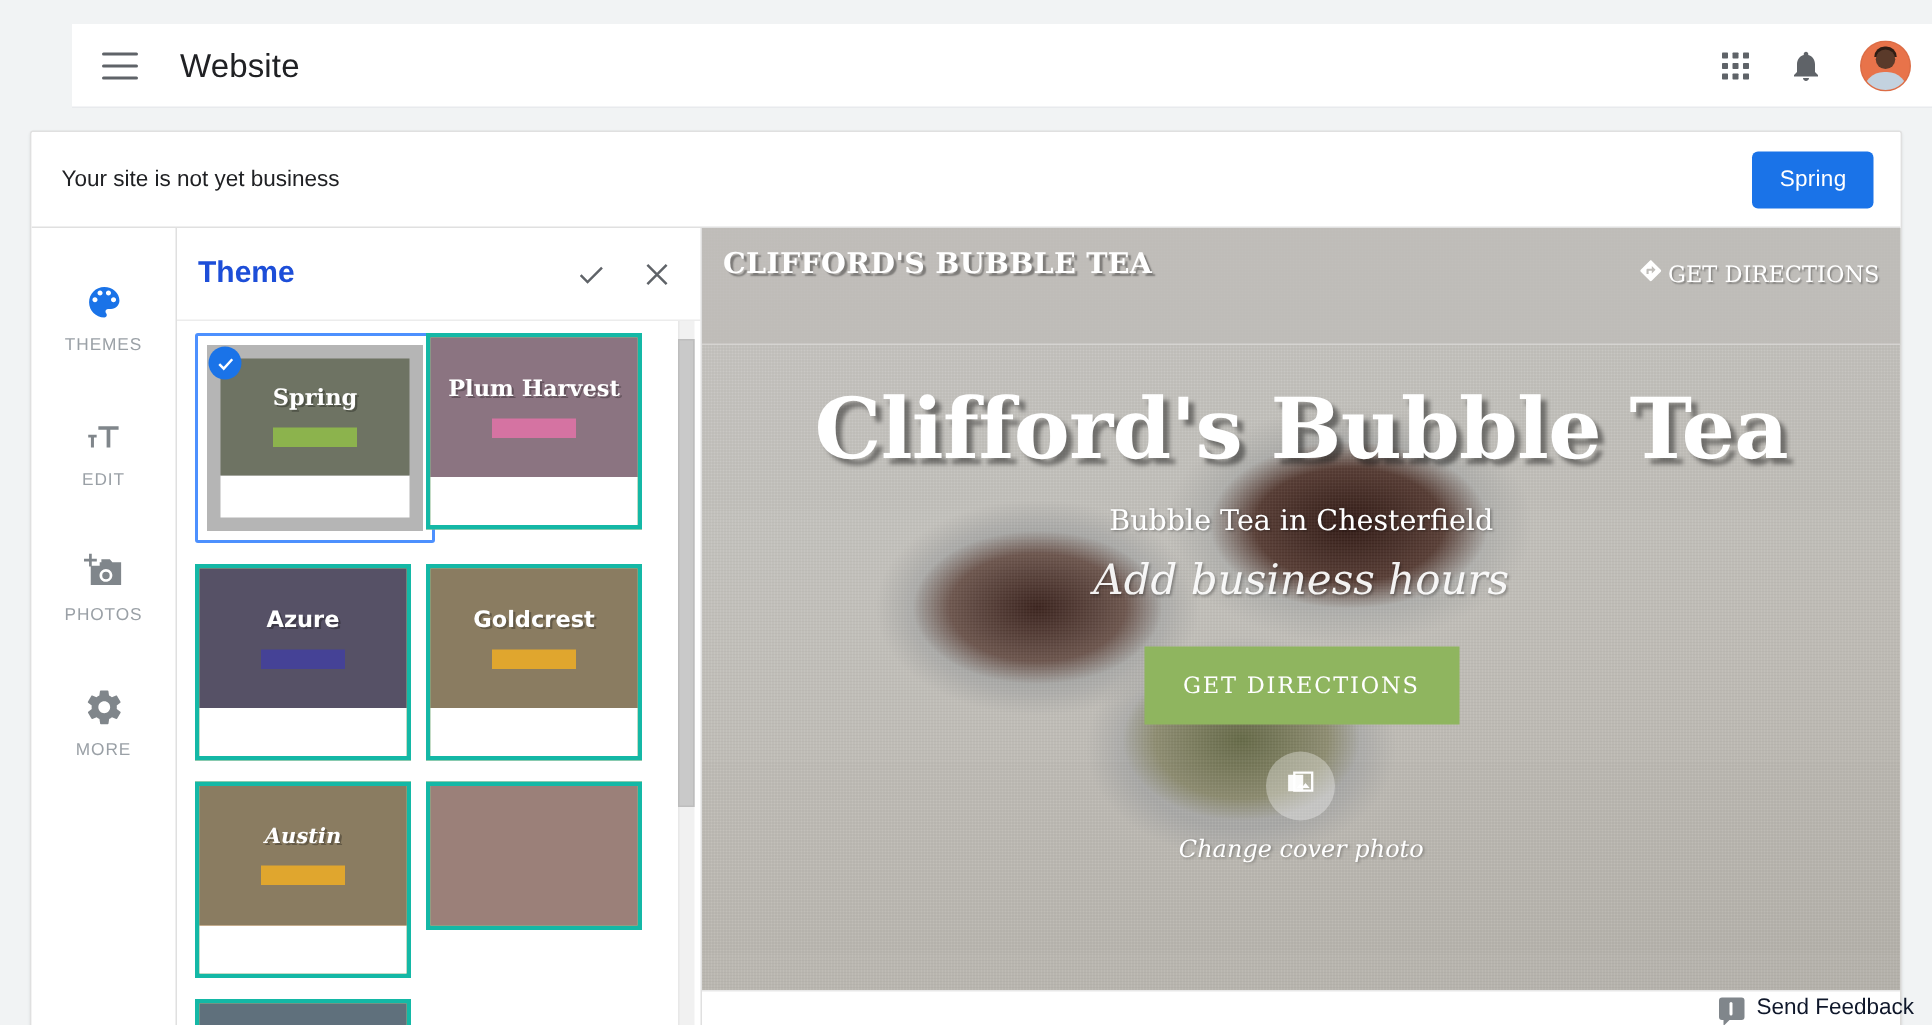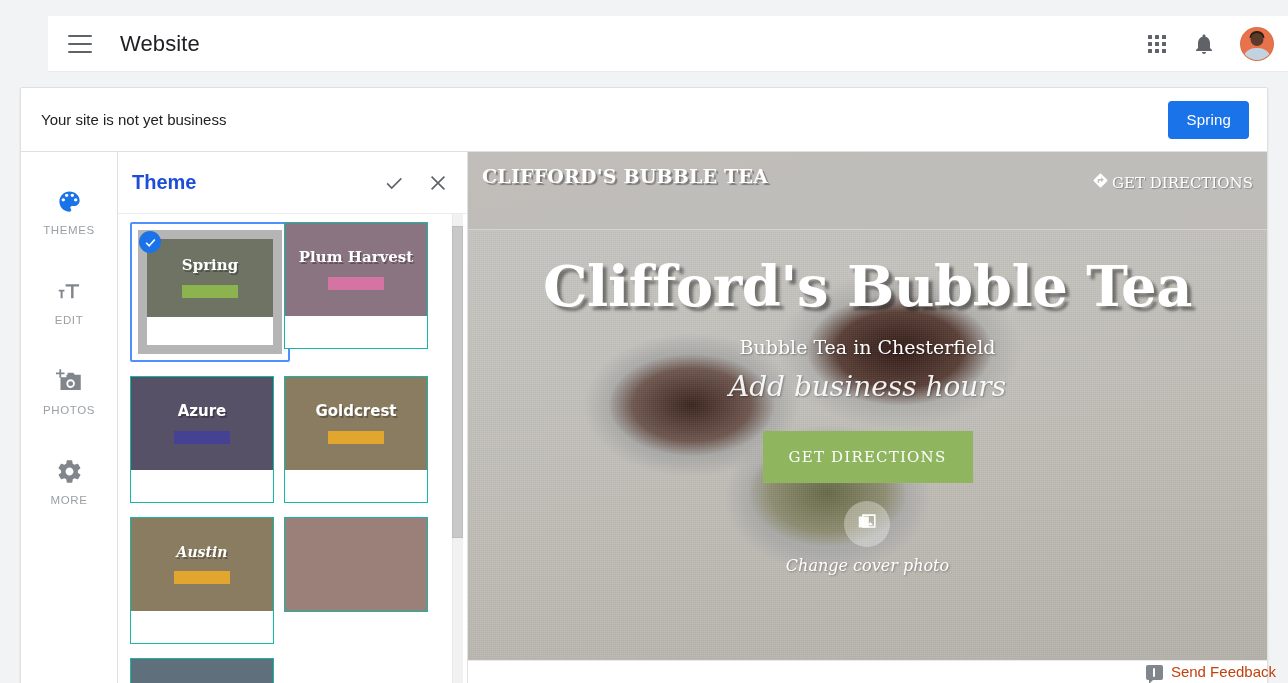--- a/index.html
+++ b/index.html
@@ -169,21 +169,21 @@
     grid-template-columns: 144px 144px;
     gap: 14px 10px;
     padding-left: 4px;
   }
   .theme-card {
     width: 144px;
     cursor: pointer;
     position: relative;
   }
   .theme-card .inner {
-    border: 1px solid #14b8a6;
+    border: 3px solid #14b8a6;
     background: #fdba74;
   }
   .theme-swatch {
     height: 93px;
     position: relative;
     display: flex; flex-direction: column;
     align-items: center; justify-content: center;
   }
   .theme-name {
     color: #ffffff;
@@ -366,21 +366,21 @@
     height: 42px;
     background: #fff;
     border-top: 1px solid #e8e8e8;
   }
 
   
   .send-feedback {
     position: absolute;
     right: 12px; bottom: 3px;
     display: flex; align-items: flex-end; gap: 8px;
-    font-size: 15px; color: #c2410c;
+    font-size: 15px; color: #0f172a;
     cursor: pointer;
     z-index: 40;
   }
   .fb-icon {
     width: 17px; height: 15px;
     background: #80868b;
     border-radius: 2px;
     position: relative;
     display: flex; align-items: center; justify-content: center;
   }

